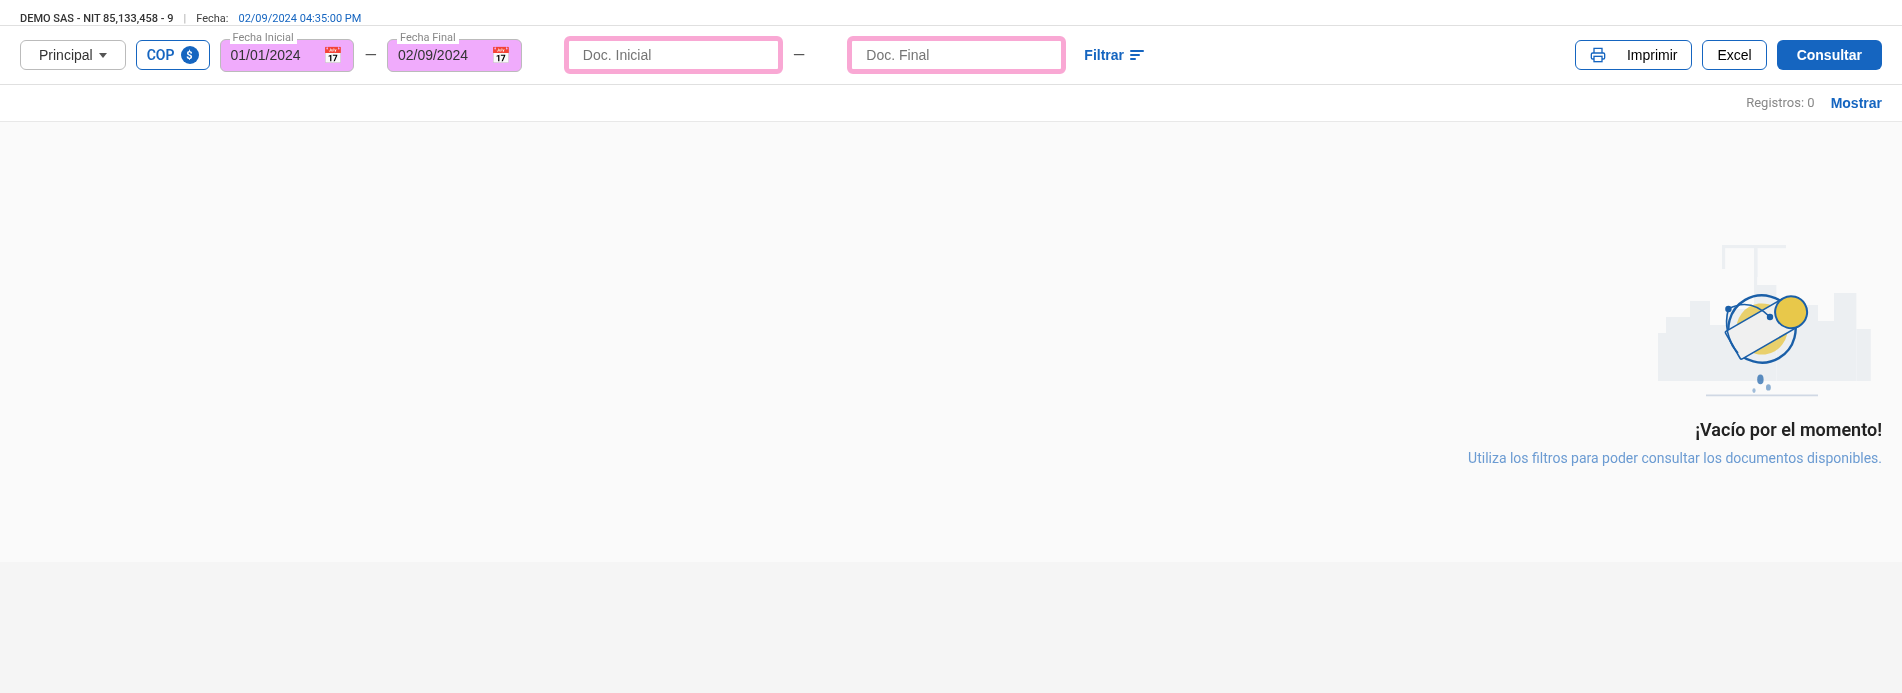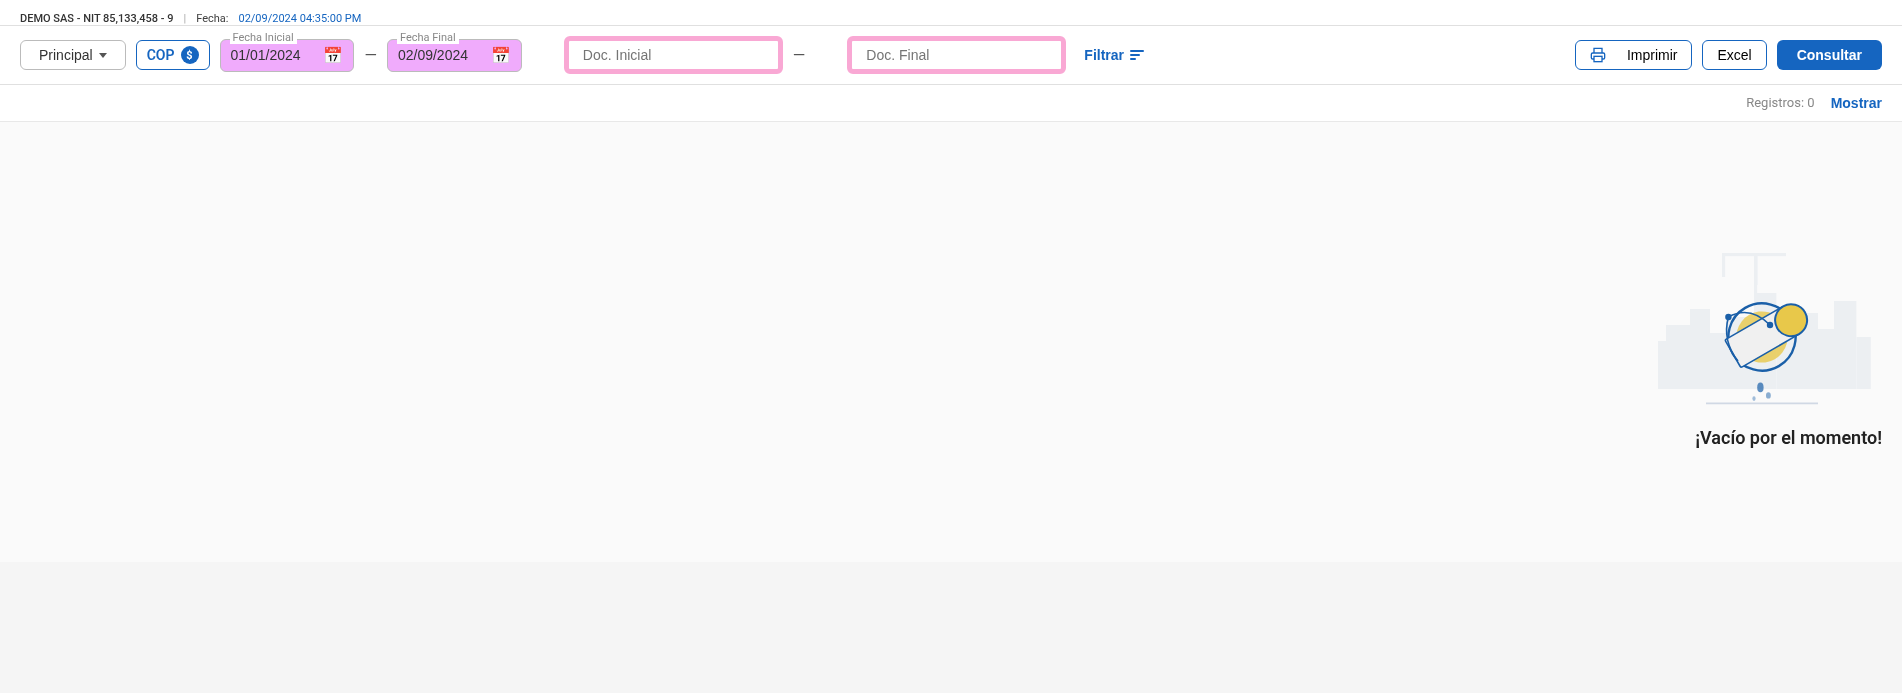--- a/index.html
+++ b/index.html
@@ -371,13 +371,14 @@
 
     <line x1="80" y1="238" x2="220" y2="238" stroke="#d0d8e4" stroke-width="2"></line>
 
     <path d="M 108 130 Q 135 115 160 140" fill="none" stroke="#1a5fa8" stroke-width="2"></path>
     <path d="M 108 130 Q 100 160 120 185" fill="none" stroke="#1a5fa8" stroke-width="2"></path>
     <circle cx="108" cy="130" r="4" fill="#1a5fa8"></circle>
     <circle cx="160" cy="140" r="4" fill="#1a5fa8"></circle>
   </svg>
 
   <div class="empty-title">¡Vacío por el momento!</div>
+  <div class="empty-subtitle">Utiliza los filtros para poder consultar los documentos disponibles.</div>
 </div>
 
 </body></html>

